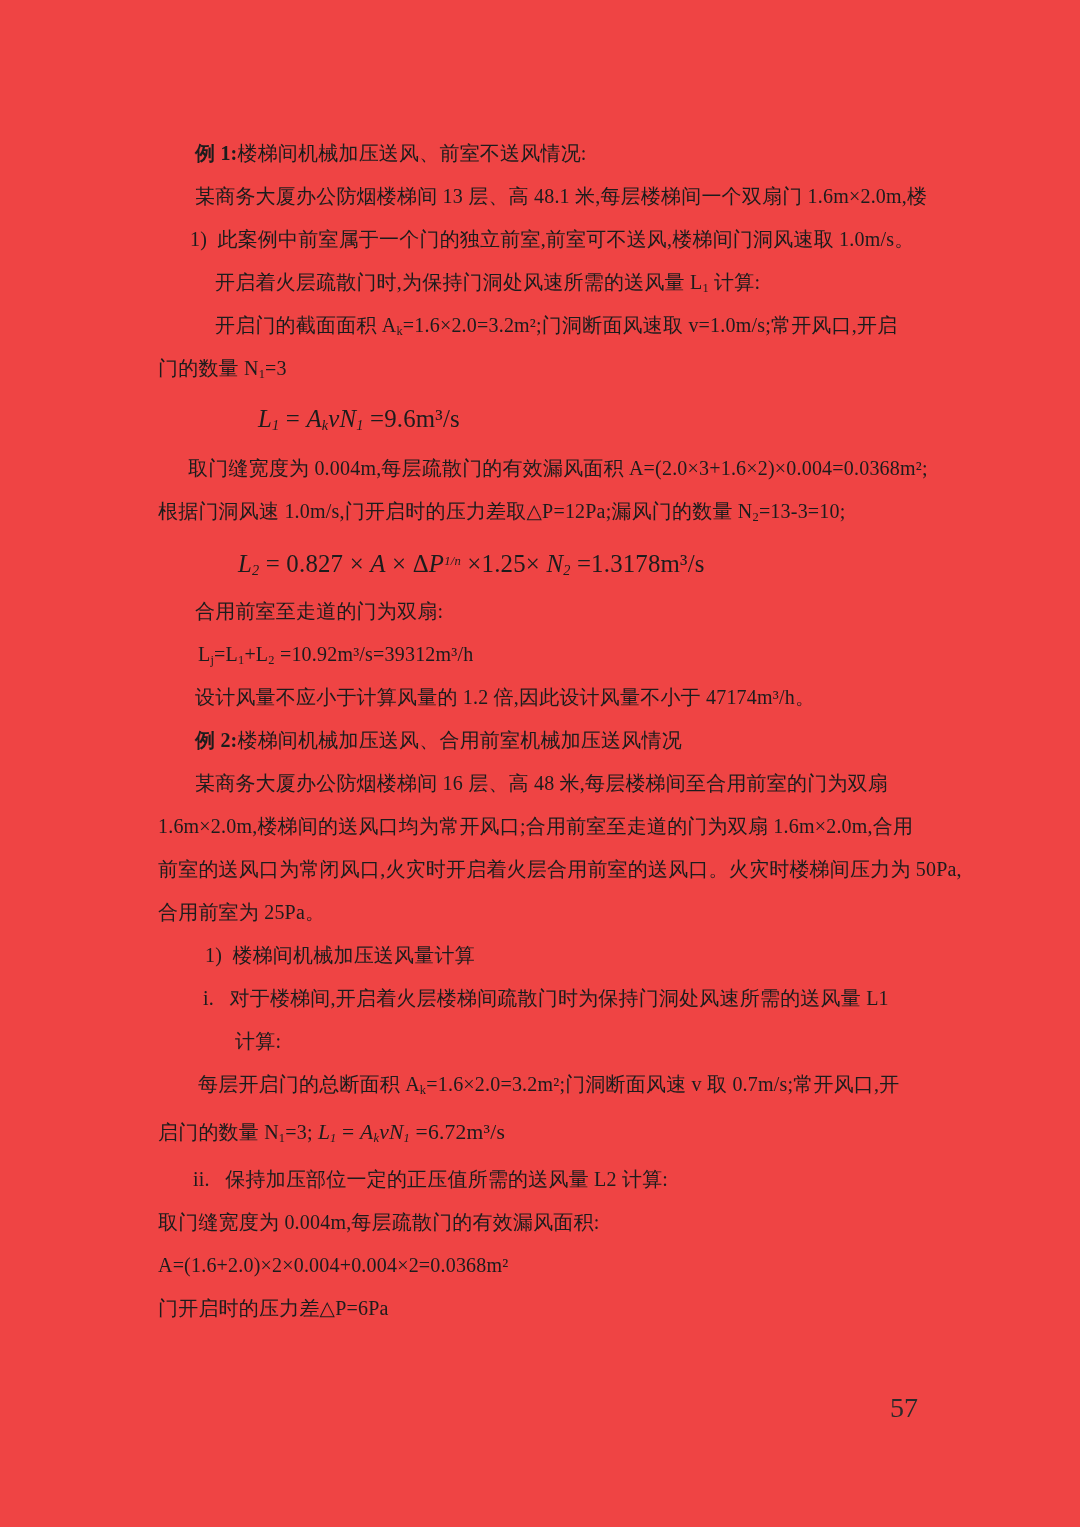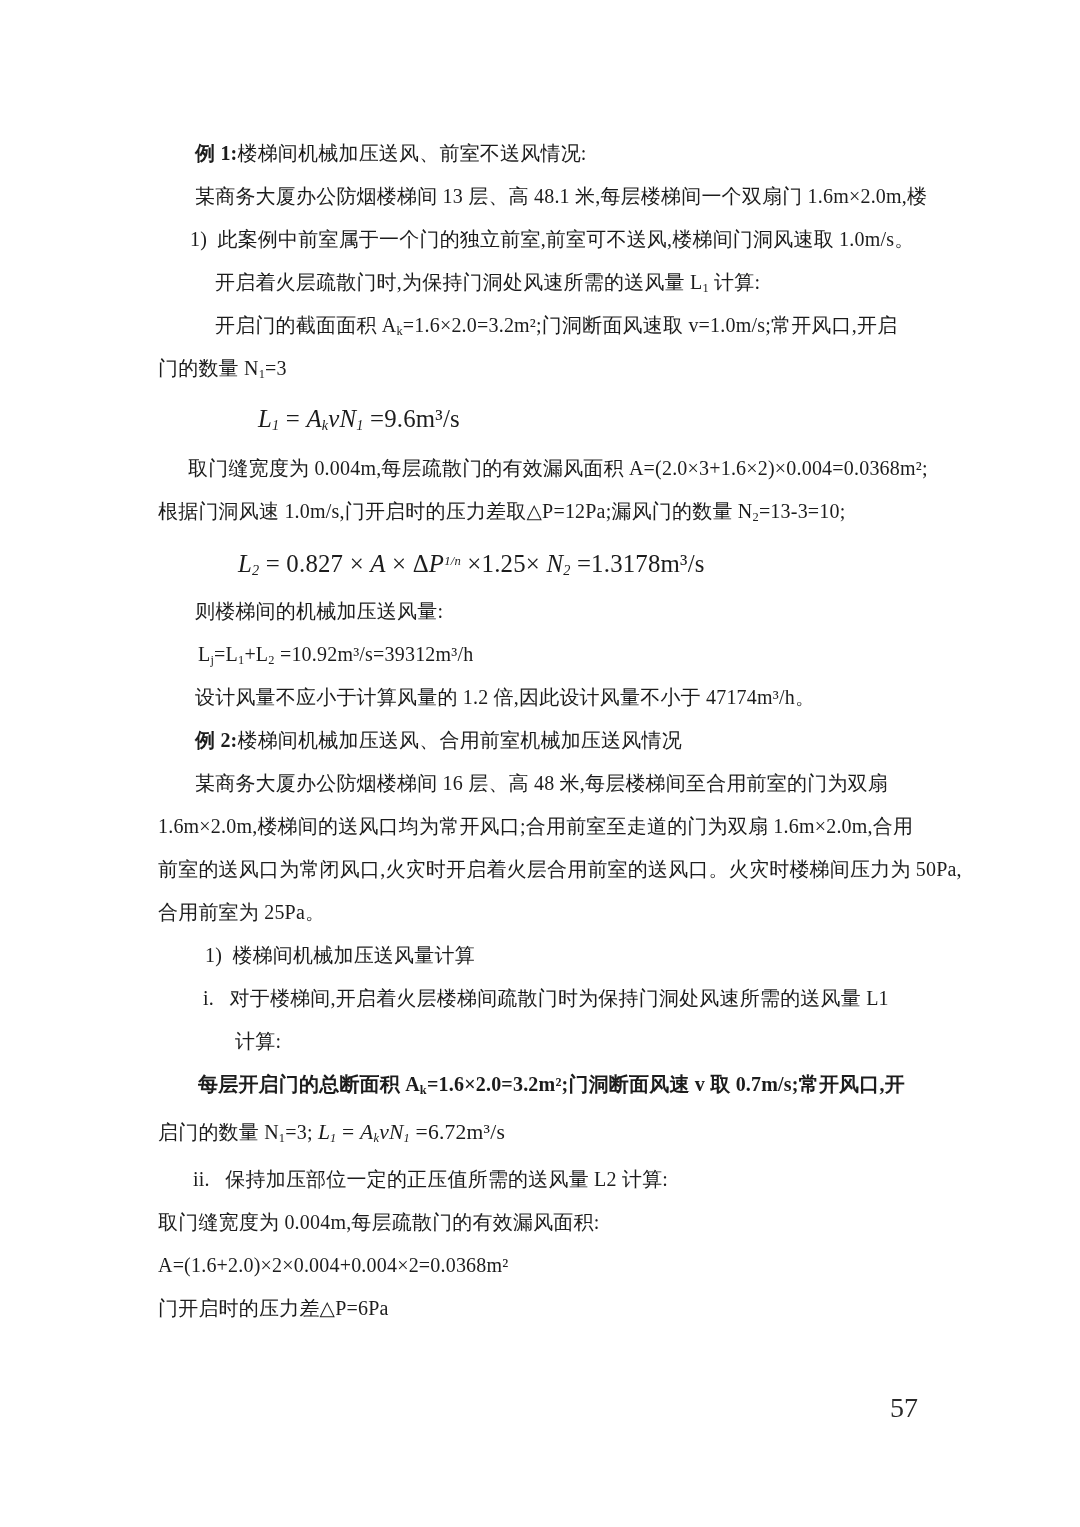--- a/index.html
+++ b/index.html
@@ -4,21 +4,21 @@
 <style>
   html, body { margin: 0; padding: 0; }
   body {
     width: 1080px; height: 1527px;
     background: #e8e8e8;
     font-family: "Liberation Serif", "DejaVu Serif", serif;
   }
   .page {
     position: relative;
     width: 1080px; height: 1527px;
-    background: #ffffff;
+    background: #ef4444;
     color: #1c1c1c;
     overflow: hidden;
   }
   .doc-body {
     padding: 132px 150px 0 158px;
   }
   .line {
     margin: 0;
     height: 43px;
     line-height: 43px;
@@ -54,32 +54,32 @@
       <p class="line" style="margin-left: 37px;"><span class="seg seg-b">例 1:</span><span class="seg seg-n">楼梯间机械加压送风、前室不送风情况:</span></p>
       <p class="line" style="margin-left: 37px;"><span class="seg seg-n">某商务大厦办公防烟楼梯间 13 层、高 48.1 米,每层楼梯间一个双扇门 1.6m×2.0m,楼</span></p>
       <p class="line" style="margin-left: 32px;"><span class="seg seg-n">1)&nbsp;&nbsp;此案例中前室属于一个门的独立前室,前室可不送风,楼梯间门洞风速取 1.0m/s。</span></p>
       <p class="line" style="margin-left: 57px;"><span class="seg seg-n">开启着火层疏散门时,为保持门洞处风速所需的送风量 L</span><span class="seg seg-sub">1</span><span class="seg seg-n"> 计算:</span></p>
       <p class="line" style="margin-left: 57px;"><span class="seg seg-n">开启门的截面面积 A</span><span class="seg seg-sub">k</span><span class="seg seg-n">=1.6×2.0=3.2m²;门洞断面风速取 v=1.0m/s;常开风口,开启</span></p>
       <p class="line"><span class="seg seg-n">门的数量 N</span><span class="seg seg-sub">1</span><span class="seg seg-n">=3</span></p>
       <p class="line formula-line" style="margin-left: 100px; height: 57px; line-height: 57px;"><span class="seg seg-i">L</span><span class="seg seg-isub">1</span><span class="seg seg-f"> = </span><span class="seg seg-i">A</span><span class="seg seg-isub">k</span><span class="seg seg-i">vN</span><span class="seg seg-isub">1</span><span class="seg seg-f"> =9.6m³/s</span></p>
       <p class="line" style="margin-left: 30px;"><span class="seg seg-n">取门缝宽度为 0.004m,每层疏散门的有效漏风面积 A=(2.0×3+1.6×2)×0.004=0.0368m²;</span></p>
       <p class="line"><span class="seg seg-n">根据门洞风速 1.0m/s,门开启时的压力差取△P=12Pa;漏风门的数量 N</span><span class="seg seg-sub">2</span><span class="seg seg-n">=13-3=10;</span></p>
       <p class="line formula-line" style="margin-left: 80px; height: 57px; line-height: 57px;"><span class="seg seg-i">L</span><span class="seg seg-isub">2</span><span class="seg seg-f"> = 0.827 × </span><span class="seg seg-i">A</span><span class="seg seg-f"> × Δ</span><span class="seg seg-i">P</span><span class="seg seg-isup">1/n</span><span class="seg seg-f"> ×1.25× </span><span class="seg seg-i">N</span><span class="seg seg-isub">2</span><span class="seg seg-f"> =1.3178m³/s</span></p>
-      <p class="line" style="margin-left: 37px;"><span class="seg seg-n">则楼梯间的机械加压送风量:</span></p>
+      <p class="line" style="margin-left: 37px;"><span class="seg seg-n">合用前室至走道的门为双扇:</span></p>
       <p class="line" style="margin-left: 40px;"><span class="seg seg-n">L</span><span class="seg seg-sub">j</span><span class="seg seg-n">=L</span><span class="seg seg-sub">1</span><span class="seg seg-n">+L</span><span class="seg seg-sub">2</span><span class="seg seg-n"> =10.92m³/s=39312m³/h</span></p>
       <p class="line" style="margin-left: 37px;"><span class="seg seg-n">设计风量不应小于计算风量的 1.2 倍,因此设计风量不小于 47174m³/h。</span></p>
       <p class="line" style="margin-left: 37px;"><span class="seg seg-b">例 2:</span><span class="seg seg-n">楼梯间机械加压送风、合用前室机械加压送风情况</span></p>
       <p class="line" style="margin-left: 37px;"><span class="seg seg-n">某商务大厦办公防烟楼梯间 16 层、高 48 米,每层楼梯间至合用前室的门为双扇</span></p>
       <p class="line"><span class="seg seg-n">1.6m×2.0m,楼梯间的送风口均为常开风口;合用前室至走道的门为双扇 1.6m×2.0m,合用</span></p>
       <p class="line"><span class="seg seg-n">前室的送风口为常闭风口,火灾时开启着火层合用前室的送风口。火灾时楼梯间压力为 50Pa,</span></p>
       <p class="line"><span class="seg seg-n">合用前室为 25Pa。</span></p>
       <p class="line" style="margin-left: 47px;"><span class="seg seg-n">1)&nbsp;&nbsp;楼梯间机械加压送风量计算</span></p>
       <p class="line" style="margin-left: 45px;"><span class="seg seg-n">i.&nbsp;&nbsp;&nbsp;对于楼梯间,开启着火层楼梯间疏散门时为保持门洞处风速所需的送风量 L1</span></p>
       <p class="line" style="margin-left: 77px;"><span class="seg seg-n">计算:</span></p>
-      <p class="line" style="margin-left: 40px; font-weight: bold;"><span class="seg seg-n">每层开启门的总断面积 A</span><span class="seg seg-sub">k</span><span class="seg seg-n">=1.6×2.0=3.2m²;门洞断面风速 v 取 0.7m/s;常开风口,开</span></p>
+      <p class="line" style="margin-left: 40px;"><span class="seg seg-n">每层开启门的总断面积 A</span><span class="seg seg-sub">k</span><span class="seg seg-n">=1.6×2.0=3.2m²;门洞断面风速 v 取 0.7m/s;常开风口,开</span></p>
       <p class="line" style="height: 52px; line-height: 52px;"><span class="seg seg-n">启门的数量 N</span><span class="seg seg-sub">1</span><span class="seg seg-n">=3; </span><span class="seg seg-i">L</span><span class="seg seg-isub">1</span><span class="seg seg-f"> = </span><span class="seg seg-i">A</span><span class="seg seg-isub">k</span><span class="seg seg-i">vN</span><span class="seg seg-isub">1</span><span class="seg seg-f"> =6.72m³/s</span></p>
       <p class="line" style="margin-left: 35px;"><span class="seg seg-n">ii.&nbsp;&nbsp;&nbsp;保持加压部位一定的正压值所需的送风量 L2 计算:</span></p>
       <p class="line"><span class="seg seg-n">取门缝宽度为 0.004m,每层疏散门的有效漏风面积:</span></p>
       <p class="line"><span class="seg seg-n">A=(1.6+2.0)×2×0.004+0.004×2=0.0368m²</span></p>
       <p class="line"><span class="seg seg-n">门开启时的压力差△P=6Pa</span></p>
     </section>
   <div class="page-number">57</div>
 </main>
 
 </body></html>

